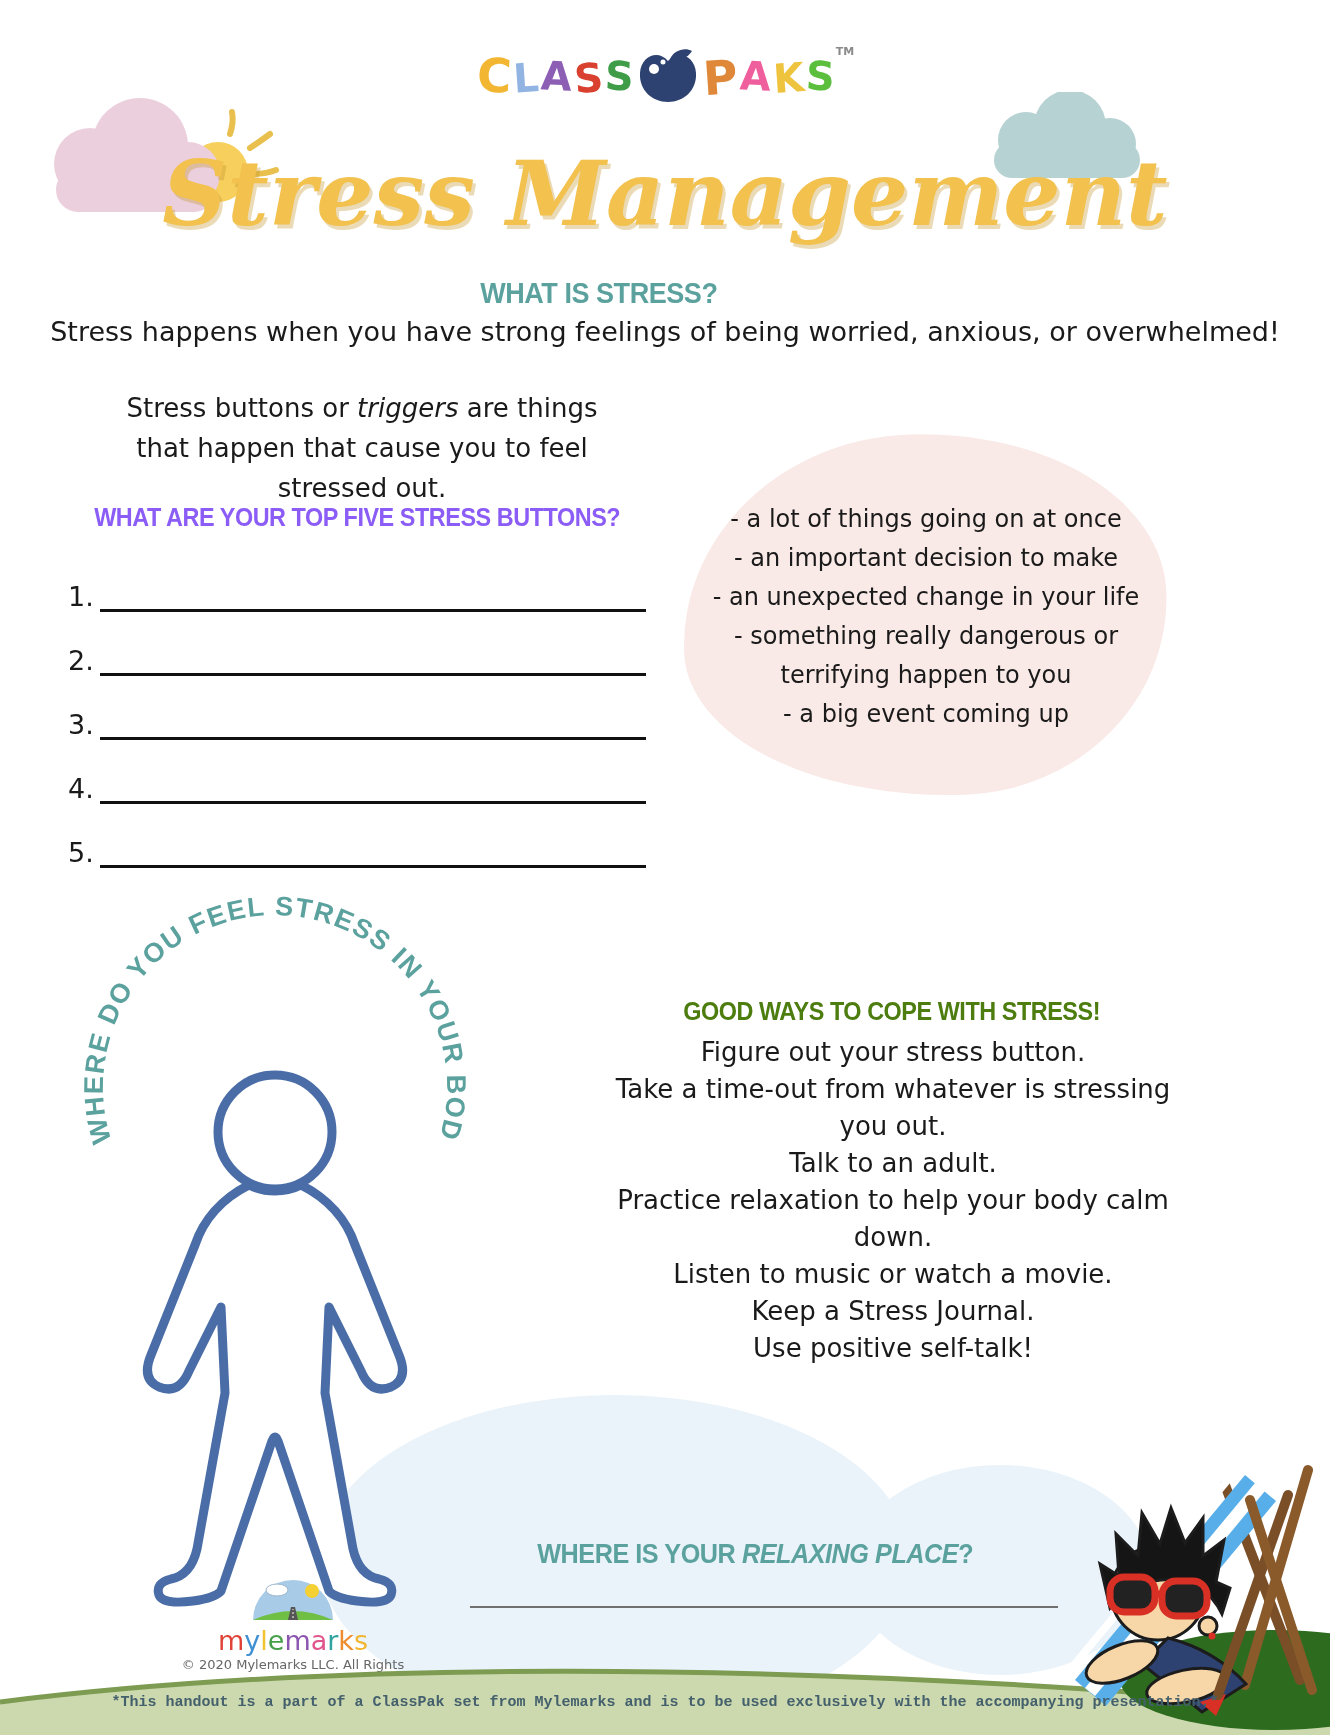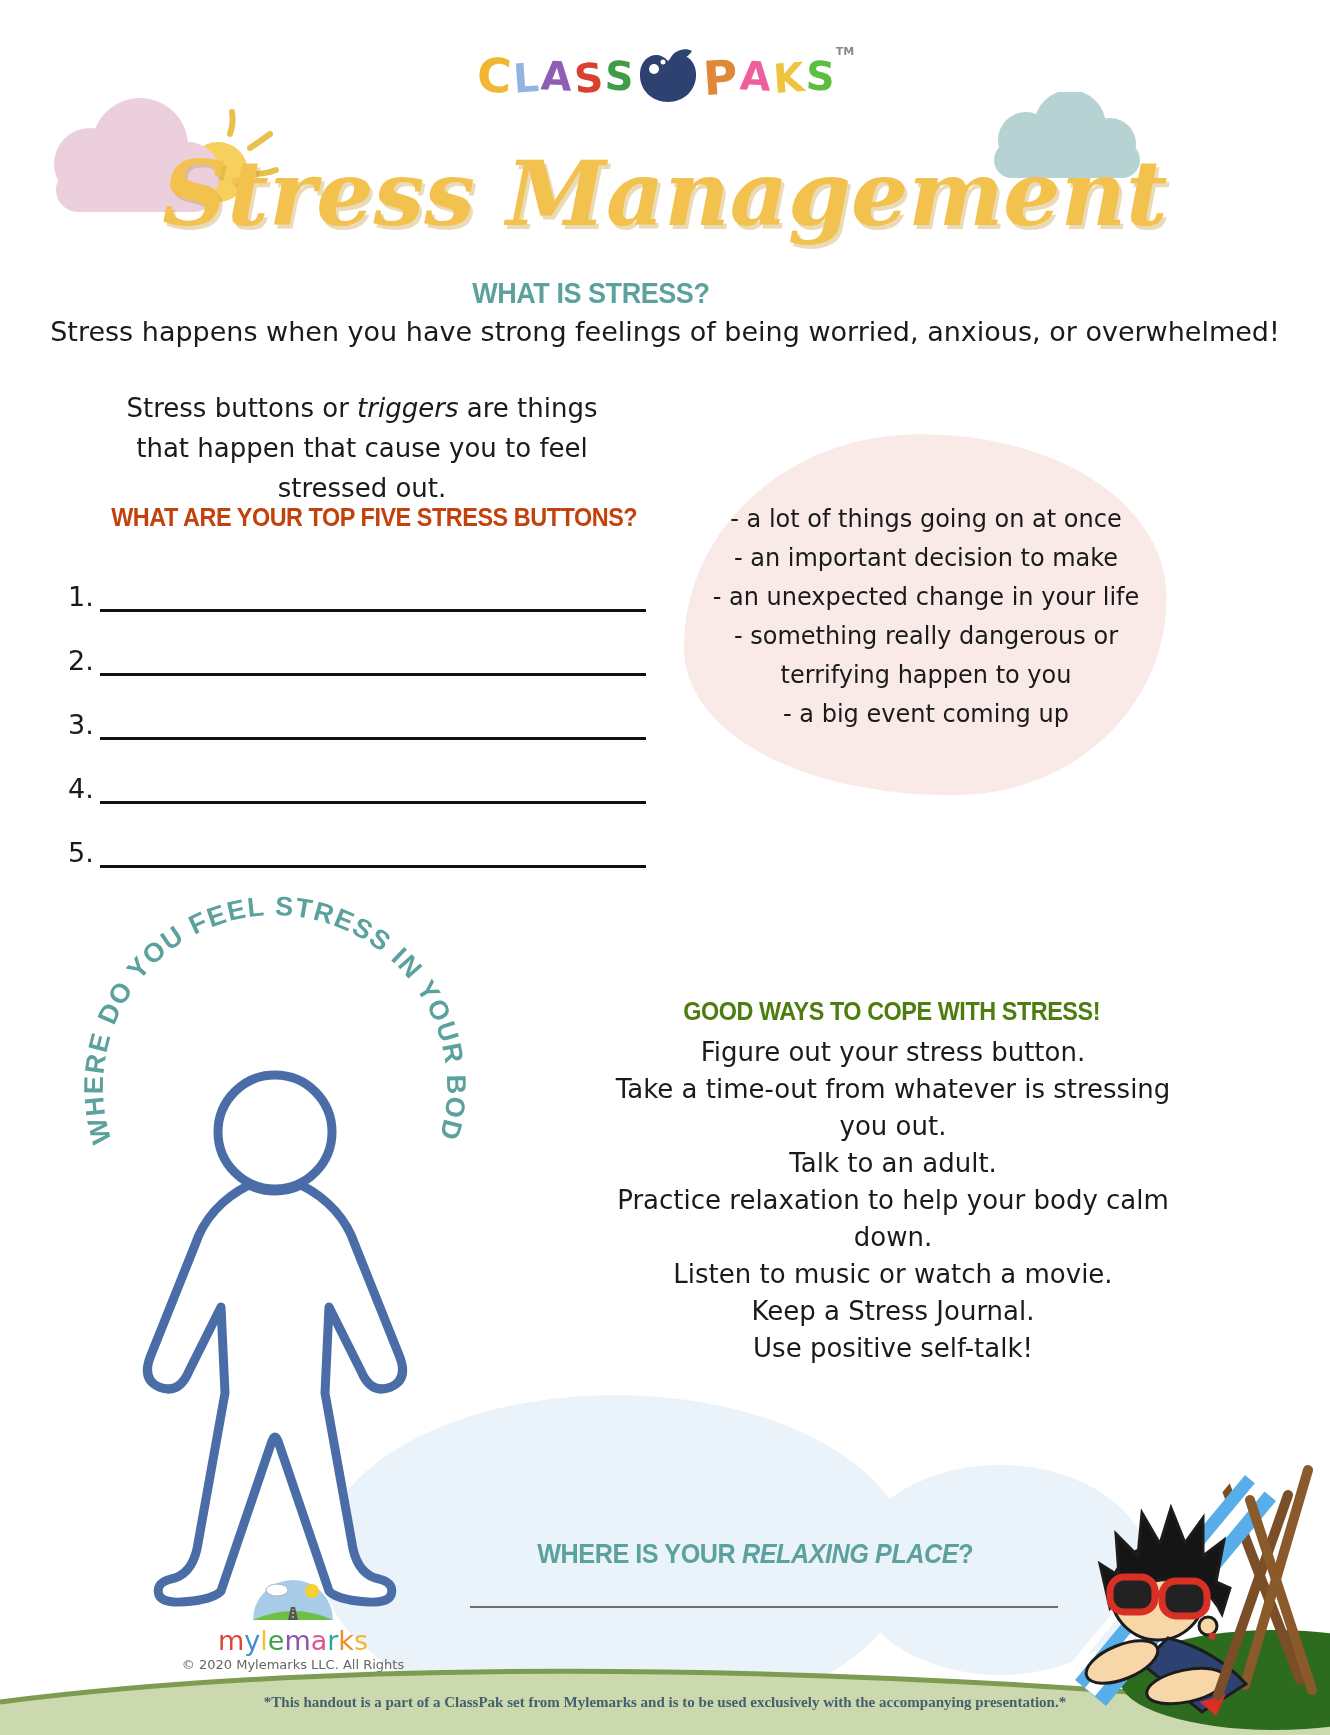--- a/index.html
+++ b/index.html
@@ -43,21 +43,21 @@
   .coping-items{font-size:26px;line-height:37px;text-align:center;}
 
   
   .fill-line{border-bottom:2px solid #6f6f6f;height:0;}
 
   
   .brand{font-weight:400;font-size:27px;letter-spacing:0;line-height:30px;}
   .copy{font-size:13px;color:#666;line-height:18px;font-family:"DejaVu Sans",sans-serif;}
   .copy a{color:#4a7fd4;}
   .banner{left:0;top:1694px;width:1330px;text-align:center;font-size:15px;font-weight:700;
-          color:#44606c;z-index:6;font-family:Liberation Serif, serif;}
+          color:#44606c;z-index:6;font-family:Liberation Mono, monospace;}
 
   .cloudsoft{background:#e9f3f9;border-radius:50%;z-index:0;}
 </style>
 </head>
 <body>
 
 <div class="page">
 
   <svg class="abs" style="left:38px;top:98px;z-index:1;" width="190" height="132" viewBox="0 0 190 132">
     <g fill="#eccfdc">
@@ -90,40 +90,40 @@
     <span class="lt" style="color: rgb(242, 182, 50);">C</span><span class="lt" style="font-size: 40px; color: rgb(146, 180, 227);">L</span><span class="lt" style="font-size: 40px; color: rgb(140, 95, 181);">A</span><span class="lt" style="font-size: 40px; color: rgb(217, 64, 47);">S</span><span class="lt" style="font-size: 40px; color: rgb(63, 156, 71);">S</span><svg width="62" height="58" viewBox="0 0 62 58">
       <path d="M31,14 C21,2 4,9 3,26 C2,43 15,55 31,55 C47,55 60,43 59,26 C58,9 41,2 31,14 Z" fill="#2e4272"></path>
       <path d="M33,12 C37,3 48,0 55,4 C49,13 40,14 33,12 Z" fill="#2e4272"></path>
       <circle cx="17" cy="22" r="5" fill="#ffffff"></circle>
       <circle cx="26" cy="15" r="2.5" fill="#ffffff"></circle>
     </svg><span class="lt" style="color: rgb(224, 136, 58);">P</span><span class="lt" style="font-size: 40px; color: rgb(239, 95, 158);">A</span><span class="lt" style="font-size: 40px; color: rgb(238, 195, 61);">K</span><span class="lt" style="font-size: 40px; color: rgb(91, 190, 61);">S</span><sup class="tm">TM</sup>
   </div>
 
   <div class="abs title" style="color: rgb(242, 193, 78);">Stress Management</div>
 
-  <div class="abs teal-h center" style="left: 0px; top: 276px; width: 1182px; font-size: 30px; color: rgb(91, 161, 158);">
+  <div class="abs teal-h center" style="left: 8px; top: 276px; width: 1182px; font-size: 30px; color: rgb(91, 161, 158);">
     <span class="squish">WHAT IS STRESS?</span>
   </div>
   <div class="abs hand center" style="left:0;top:316px;width:1330px;font-size:27px;">Stress happens when you have strong feelings of being worried, anxious, or overwhelmed!</div>
 
   <div class="abs hand center" style="left:100px;top:388px;width:524px;font-size:26px;line-height:40px;">
     <span>Stress buttons or </span><i>triggers</i><span> are things that happen that cause you to feel stressed out.</span>
   </div>
 
 
   <div class="abs blob"></div>
   <div class="abs hand bloblist">
     <div>- a lot of things going on at once</div>
     <div>- an important decision to make</div>
     <div>- an unexpected change in your life</div>
     <div>- something really dangerous or terrifying happen to you</div>
     <div>- a big event coming up</div>
   </div>
 
-  <div class="abs teal-h center" style="left: 74px; top: 502px; width: 600px; font-size: 26px; color: #c2410c;">
+  <div class="abs teal-h center" style="left: 57px; top: 502px; width: 600px; font-size: 26px; color: #8b5cf6;">
     <span class="squish">WHAT ARE YOUR TOP FIVE STRESS BUTTONS?</span>
   </div>
 
   <div class="blankrow hand" style="left:68px;top:566px;width:578px;">
     <span class="num">1.</span>
     <div class="line"></div>
   </div>
   <div class="blankrow hand" style="left:68px;top:630px;width:578px;">
     <span class="num">2.</span>
     <div class="line"></div>

